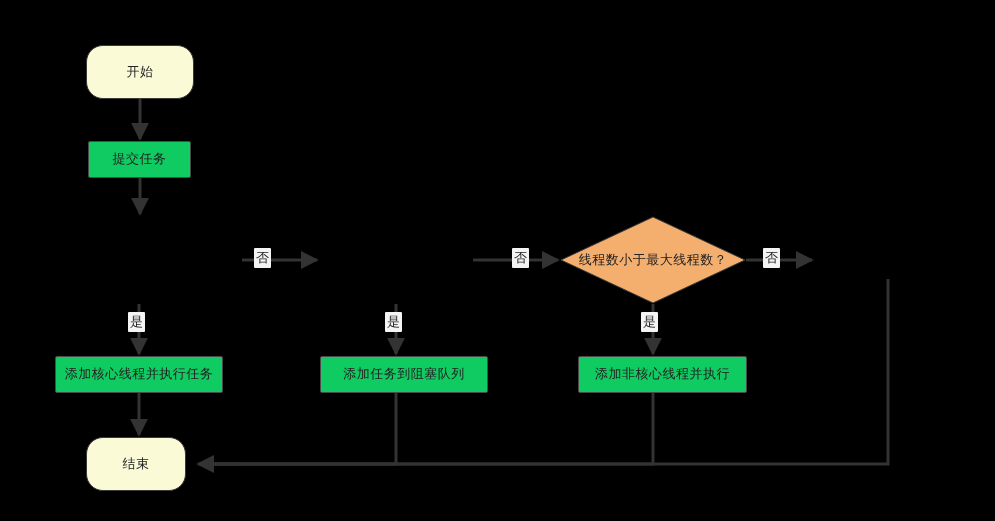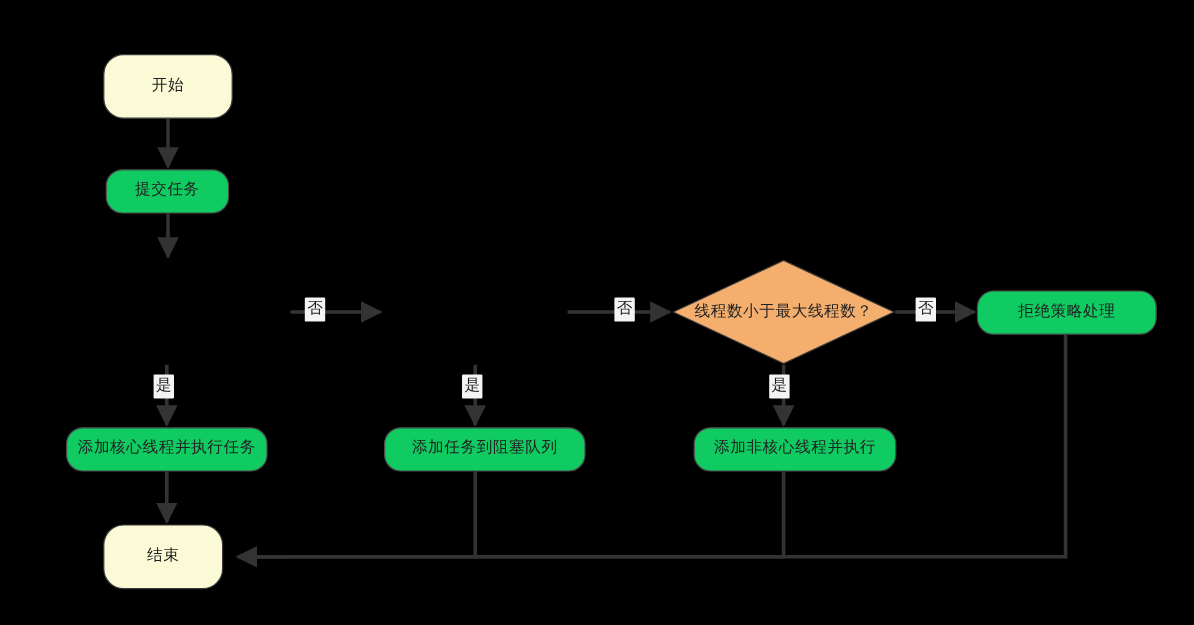--- a/index.html
+++ b/index.html
@@ -41,21 +41,21 @@
     z-index: 5;
   }
   .node-terminal {
     background: #FAFAD7;
     border: 1px solid #3a3a3a;
     border-radius: 17px;
   }
   .node-process {
     background: #0FCB61;
     border: 1px solid #4a4a4a;
-    border-radius: 14px;
+    border-radius: 2px;
   }
   .node-decision {
     background: transparent;
     border: none;
   }
   .node-decision .diamond-shape {
     position: absolute;
     left: 0;
     top: 0;
     width: 100%;
@@ -122,23 +122,20 @@
 
 
 
   <div class="node node-decision" style="left:560px; top:216px; width:186px; height:88px;">
     <svg class="diamond-shape" viewBox="0 0 186 88" preserveAspectRatio="none">
       <polygon points="93,1 185,44 93,87 1,44" fill="#F4AE6E" stroke="#3a3a3a" stroke-width="1"></polygon>
     </svg>
     <span class="diamond-label">线程数小于最大线程数？</span>
   </div>
 
-  <div class="node node-process" style="left:814px; top:242px; width:150px; height:37px;">
-    <span>拒绝策略处理</span>
-  </div>
 
   <div class="node node-process" style="left:55px; top:356px; width:168px; height:37px;">
     <span>添加核心线程并执行任务</span>
   </div>
 
   <div class="node node-process" style="left:320px; top:356px; width:168px; height:37px;">
     <span>添加任务到阻塞队列</span>
   </div>
 
   <div class="node node-process" style="left:578px; top:356px; width:169px; height:37px;">

